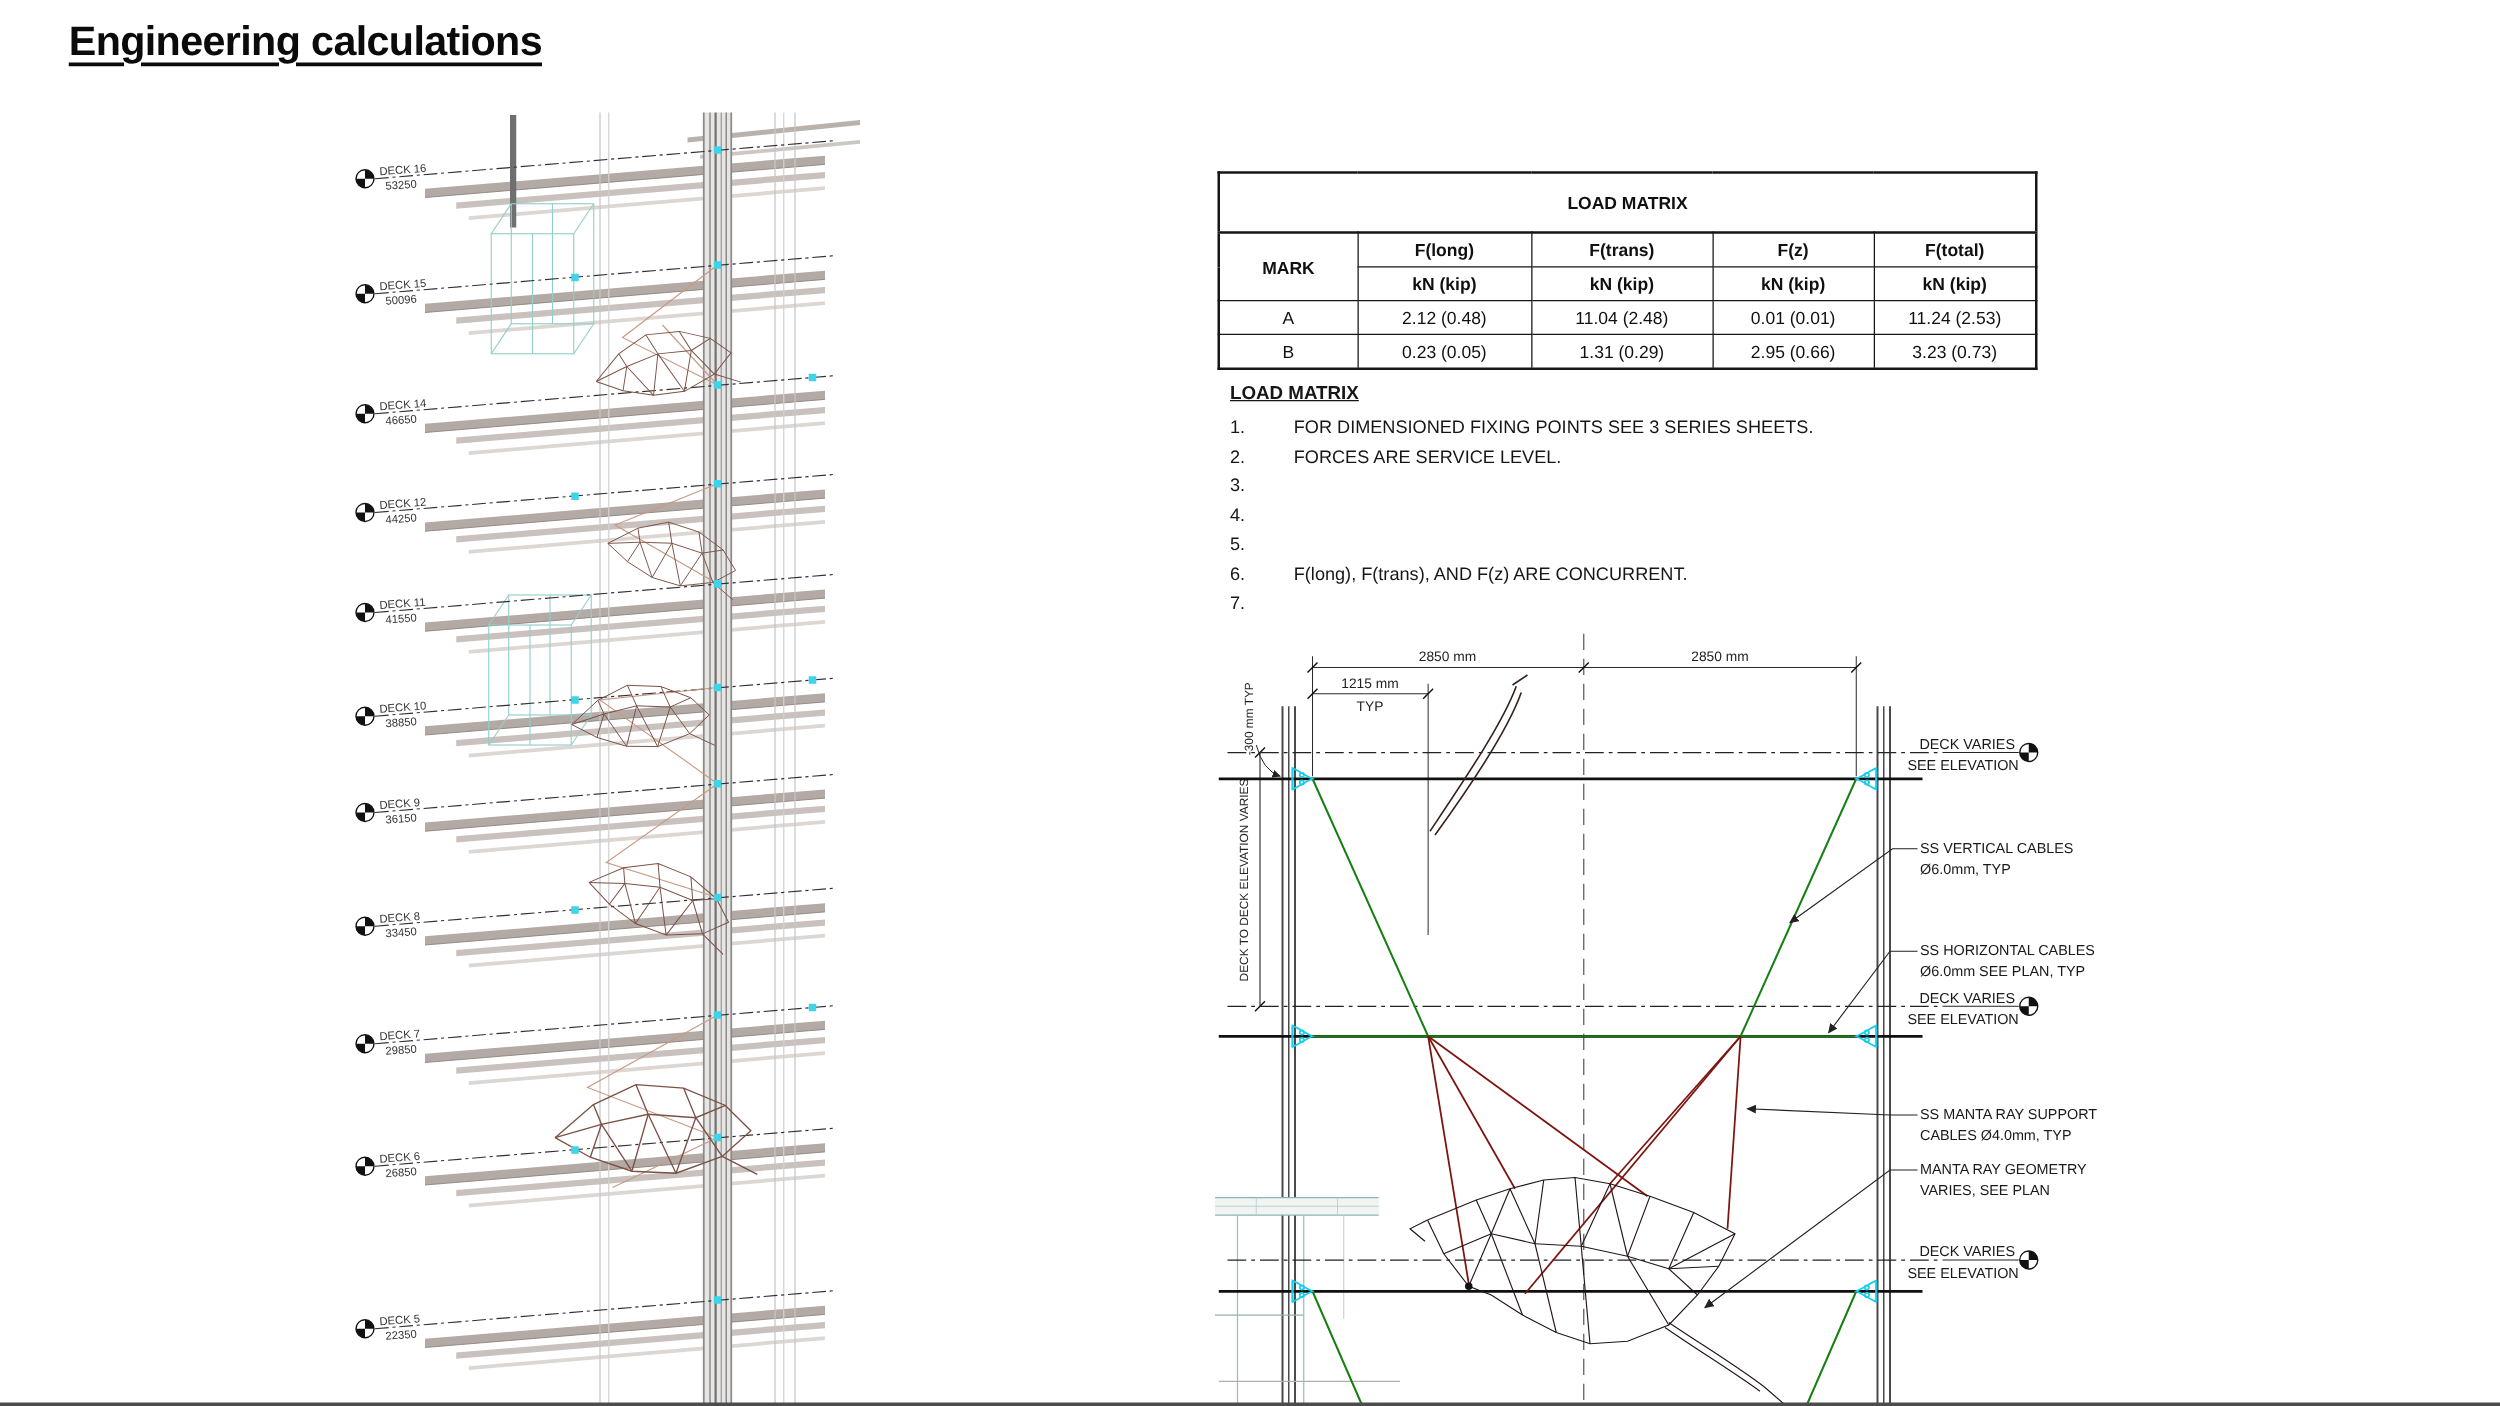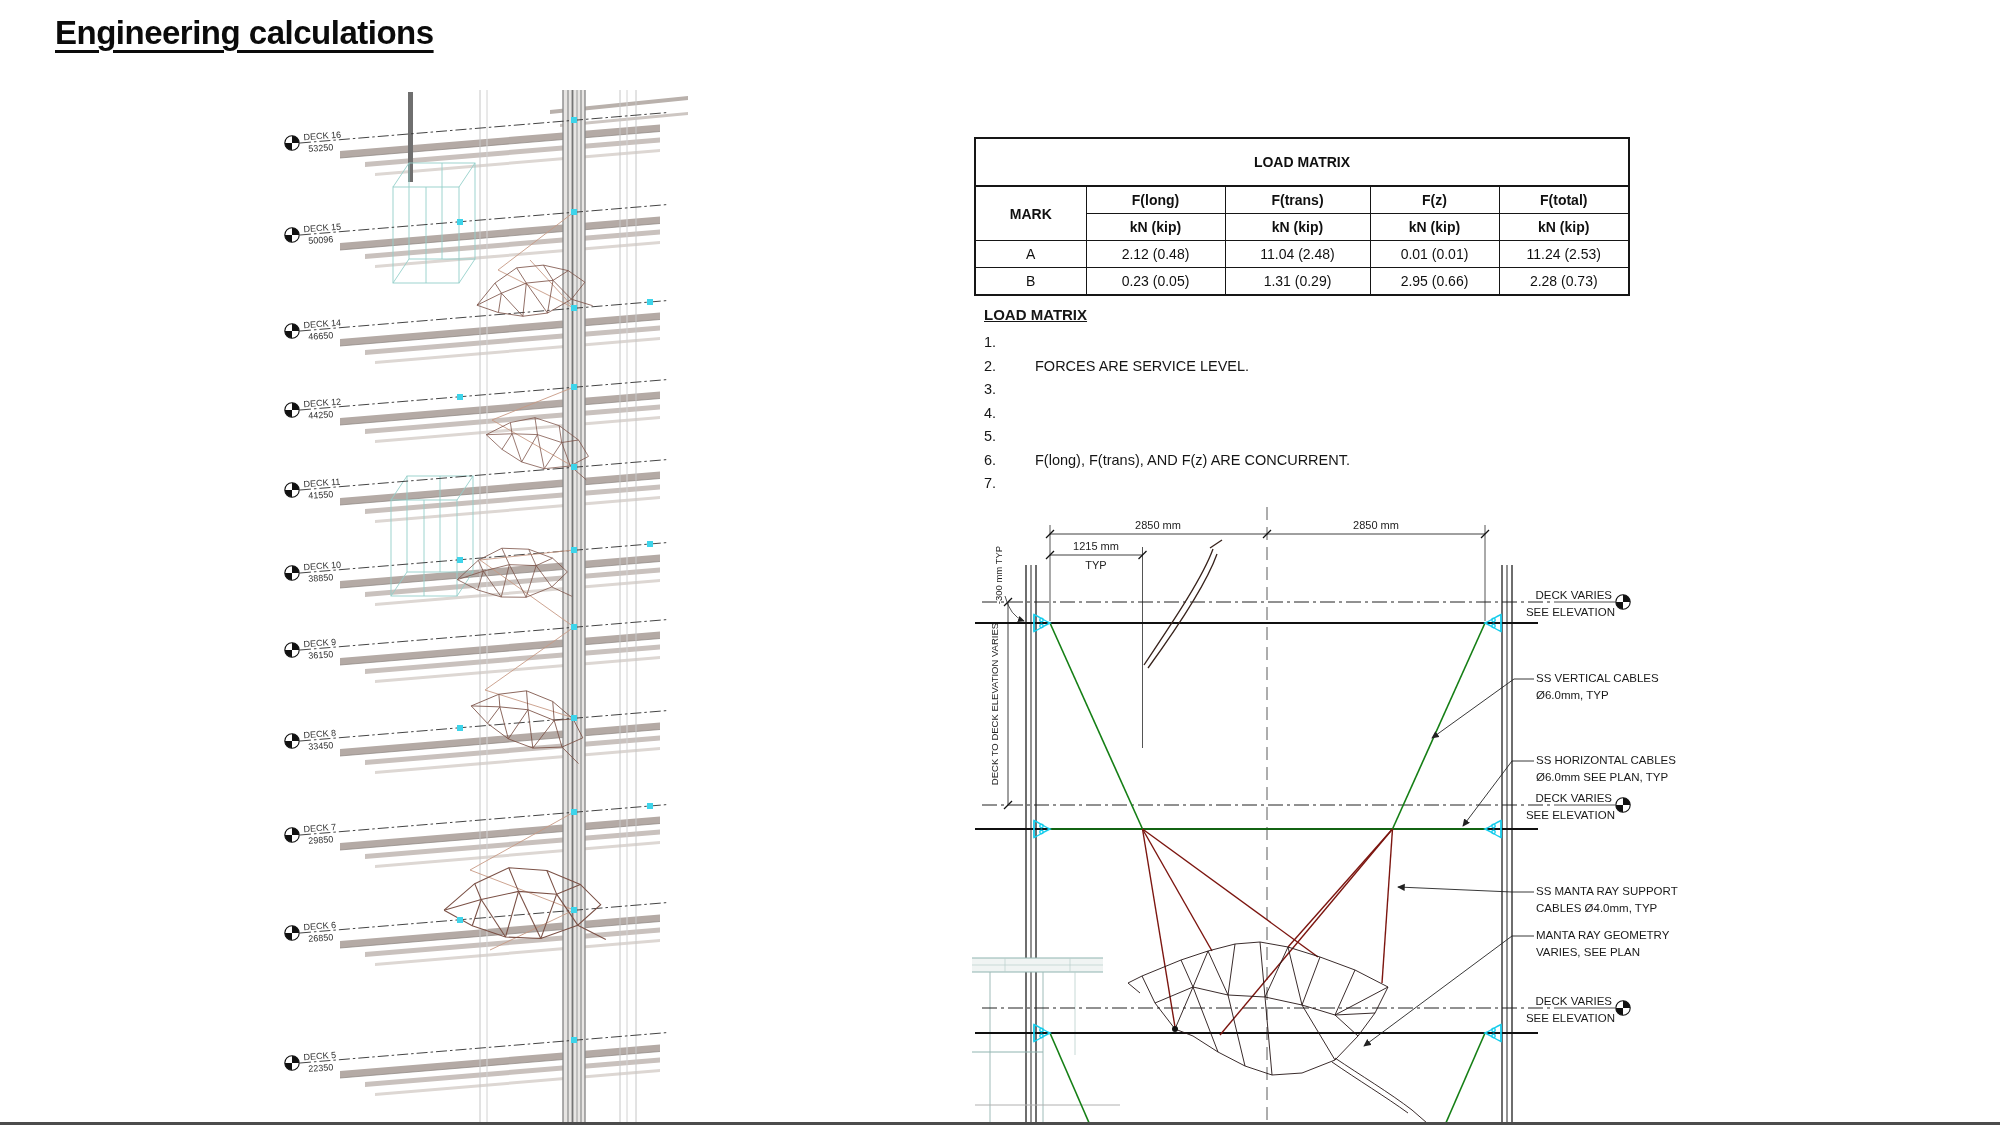--- a/index.html
+++ b/index.html
@@ -278,29 +278,30 @@
       <td class="lm-data">2.12 (0.48)</td>
       <td class="lm-data">11.04 (2.48)</td>
       <td class="lm-data">0.01 (0.01)</td>
       <td class="lm-data">11.24 (2.53)</td>
     </tr>
     <tr>
       <td class="lm-data">B</td>
       <td class="lm-data">0.23 (0.05)</td>
       <td class="lm-data">1.31 (0.29)</td>
       <td class="lm-data">2.95 (0.66)</td>
-      <td class="lm-data">2.28 (0.73)</td>
+      <td class="lm-data">3.23 (0.73)</td>
     </tr>
   </tbody>
     </table>
 
   <div class="notes">
     <div class="notes-heading">LOAD MATRIX</div>
     <div class="note-row">
         <span class="note-num">1.</span>
+        <span>FOR DIMENSIONED FIXING POINTS SEE 3 SERIES SHEETS.</span>
       </div>
     <div class="note-row">
         <span class="note-num">2.</span>
         <span>FORCES ARE SERVICE LEVEL.</span>
       </div>
     <div class="note-row">
         <span class="note-num">3.</span>
       </div>
     <div class="note-row">
         <span class="note-num">4.</span>

